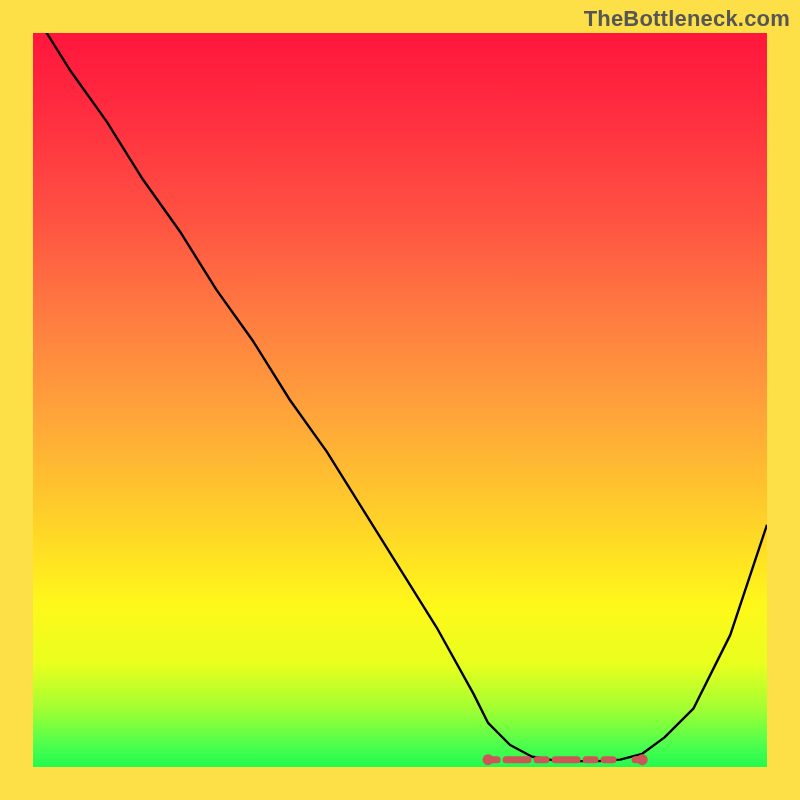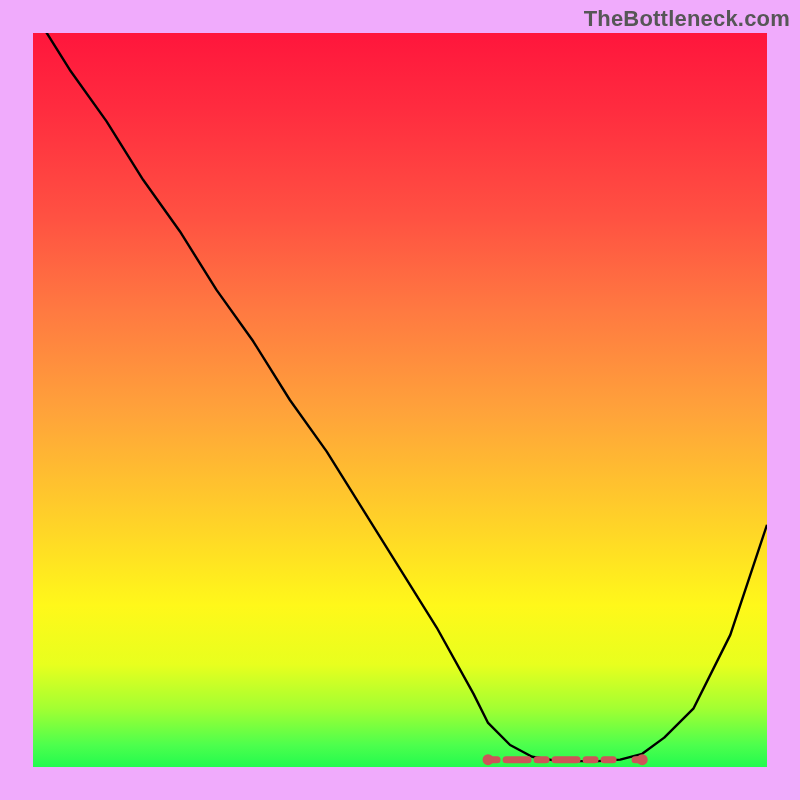--- a/index.html
+++ b/index.html
@@ -1,21 +1,21 @@
 <!DOCTYPE html>
 <html><head>
 <meta charset="utf-8">
 <style>
   * { margin: 0; padding: 0; box-sizing: border-box; }
   html, body { width: 800px; height: 800px; overflow: hidden; background: #000; }
   .frame {
     position: relative;
     width: 800px;
     height: 800px;
-    background: #f0abfc;
+    background: #fde047;
   }
   .watermark {
     position: absolute;
     top: 6px;
     right: 10px;
     font-family: Arial, Helvetica, sans-serif;
     font-size: 22px;
     font-weight: 600;
     color: #565656;
     letter-spacing: 0.2px;

